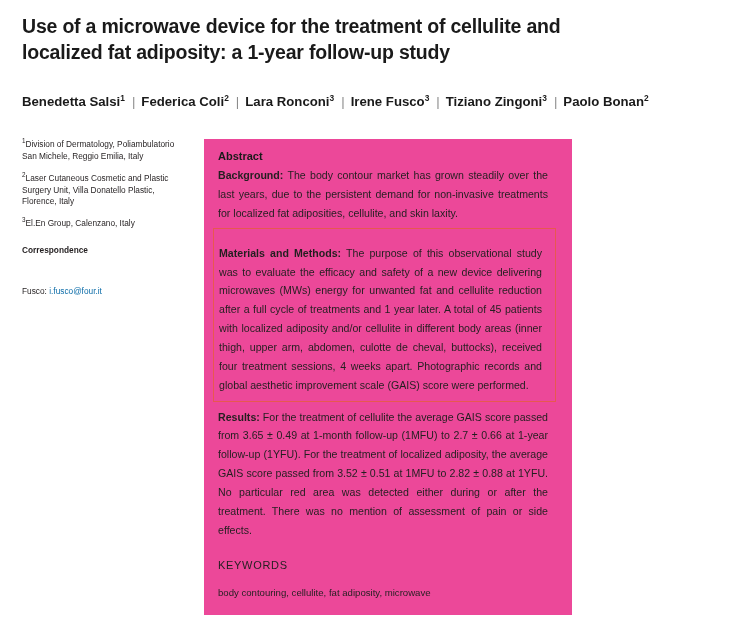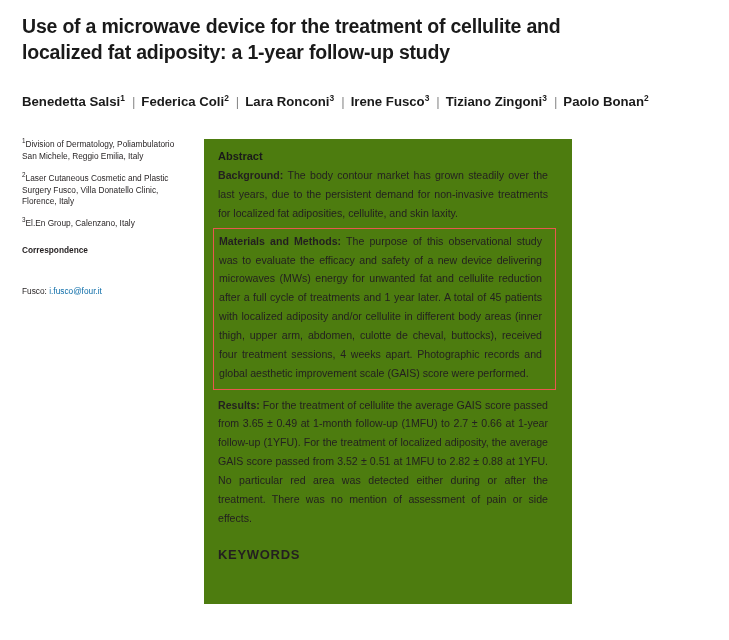--- a/index.html
+++ b/index.html
@@ -88,21 +88,21 @@
     font-size: 8.3px;
     line-height: 1.42;
   }
   .email-link {
     color: #0b6ca8;
     text-decoration: none;
   }
   
   .col-right {
     flex: 1 1 auto;
-    background: #4d7c0f;
+    background: #ec4899;
     padding: 11px 16px 14px 14px;
     box-sizing: border-box;
     min-height: 465px;
   }
   .abs-title {
     font-size: 11px;
     font-weight: bold;
     margin: 0 0 4px 0;
     color: #1a1a1a;
   }
@@ -111,28 +111,28 @@
     line-height: 1.78;
     text-align: justify;
     margin: 0 8px 2px 0;
     color: #231f20;
   }
   .abs-para b {
     font-weight: bold;
   }
   .highlight {
     border: 1.4px solid #e8584f;
-    padding: 3px 5px 4px 5px;
+    padding: 15px 5px 4px 5px;
     margin: 5px 0 6px -5px;
     box-sizing: border-box;
   }
   .kw-head {
-    font-size: 13px;
+    font-size: 11px;
     letter-spacing: 0.7px;
-    font-weight: bold;
+    font-weight: normal;
     margin-top: 20px;
     margin-bottom: 15px;
     color: #231f20;
   }
   .kw-body {
     font-size: 9.6px;
     line-height: 1.5;
     color: #231f20;
   }
 </style>
@@ -144,21 +144,21 @@
   <h1 class="title">Use of a microwave device for the treatment of cellulite and localized fat adiposity: a 1-year follow-up study</h1>
 
   <div class="authors">
     <span class="author"><span>Benedetta Salsi</span><sup>1</sup></span><span class="sep">|</span><span class="author"><span>Federica Coli</span><sup>2</sup></span><span class="sep">|</span><span class="author"><span>Lara Ronconi</span><sup>3</sup></span><span class="sep">|</span><span class="author"><span>Irene Fusco</span><sup>3</sup></span><span class="sep">|</span><span class="author"><span>Tiziano Zingoni</span><sup>3</sup></span><span class="sep">|</span><span class="author"><span>Paolo Bonan</span><sup>2</sup></span>
   </div>
 
   <div class="columns">
 
     <div class="col-left">
       <div class="affil"><sup>1</sup><span>Division of Dermatology, Poliambulatorio San Michele, Reggio Emilia, Italy</span></div>
-      <div class="affil"><sup>2</sup><span>Laser Cutaneous Cosmetic and Plastic Surgery Fusco, Villa Donatello Clinic, Florence, Italy</span></div>
+      <div class="affil"><sup>2</sup><span>Laser Cutaneous Cosmetic and Plastic Surgery Unit, Villa Donatello Plastic, Florence, Italy</span></div>
       <div class="affil"><sup>3</sup><span>El.En Group, Calenzano, Italy</span></div>
 
       <div class="corr-head">Correspondence</div>
       <div class="corr-body">
         <br>
         <span>Fusco:</span>
         <a class="email-link" href="#">i.fusco@four.it</a>
       </div>
     </div>
 
@@ -168,16 +168,17 @@
       <p class="abs-para"><b>Background:</b><span> The body contour market has grown steadily over the last years, due to the persistent demand for non-invasive treatments for localized fat adiposities, cellulite, and skin laxity.</span></p>
 
       <div class="highlight">
         <p class="abs-para"><b>Materials and Methods:</b><span> The purpose of this observational study was to evaluate the efficacy and safety of a new device delivering microwaves (MWs) energy for unwanted fat and cellulite reduction after a full cycle of treatments and 1 year later. A total of 45 patients with localized adiposity and/or cellulite in different body areas (inner thigh, upper arm, abdomen, culotte de cheval, buttocks), received four treatment sessions, 4 weeks apart. Photographic records and global aesthetic improvement scale (GAIS) score were performed.</span></p>
       </div>
 
       <p class="abs-para"><b>Results:</b><span> For the treatment of cellulite the average GAIS score passed from 3.65 ± 0.49 at 1-month follow-up (1MFU) to 2.7 ± 0.66 at 1-year follow-up (1YFU). For the treatment of localized adiposity, the average GAIS score passed from 3.52 ± 0.51 at 1MFU to 2.82 ± 0.88 at 1YFU. No particular red area was detected either during or after the treatment. There was no mention of assessment of pain or side effects.</span></p>
 
 
       <div class="kw-head">KEYWORDS</div>
+      <div class="kw-body">body contouring, cellulite, fat adiposity, microwave</div>
     </div>
 
   </div>
 </div>
 
 </body></html>

